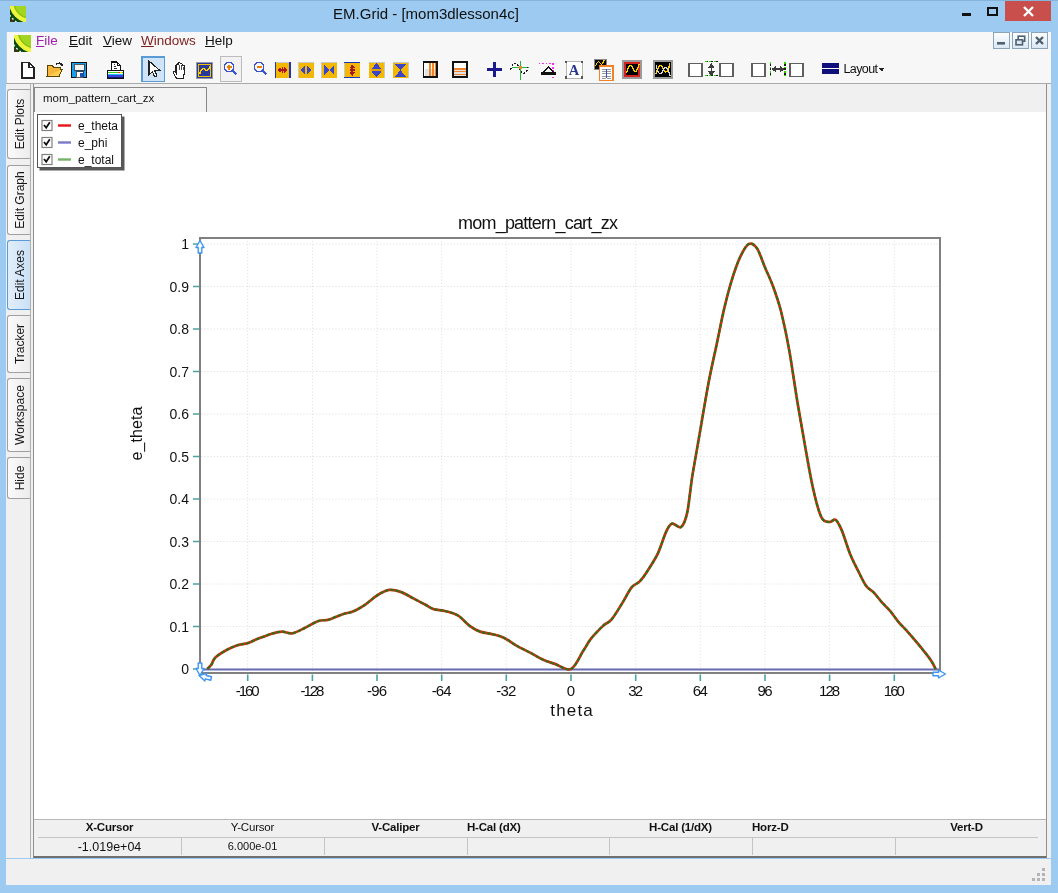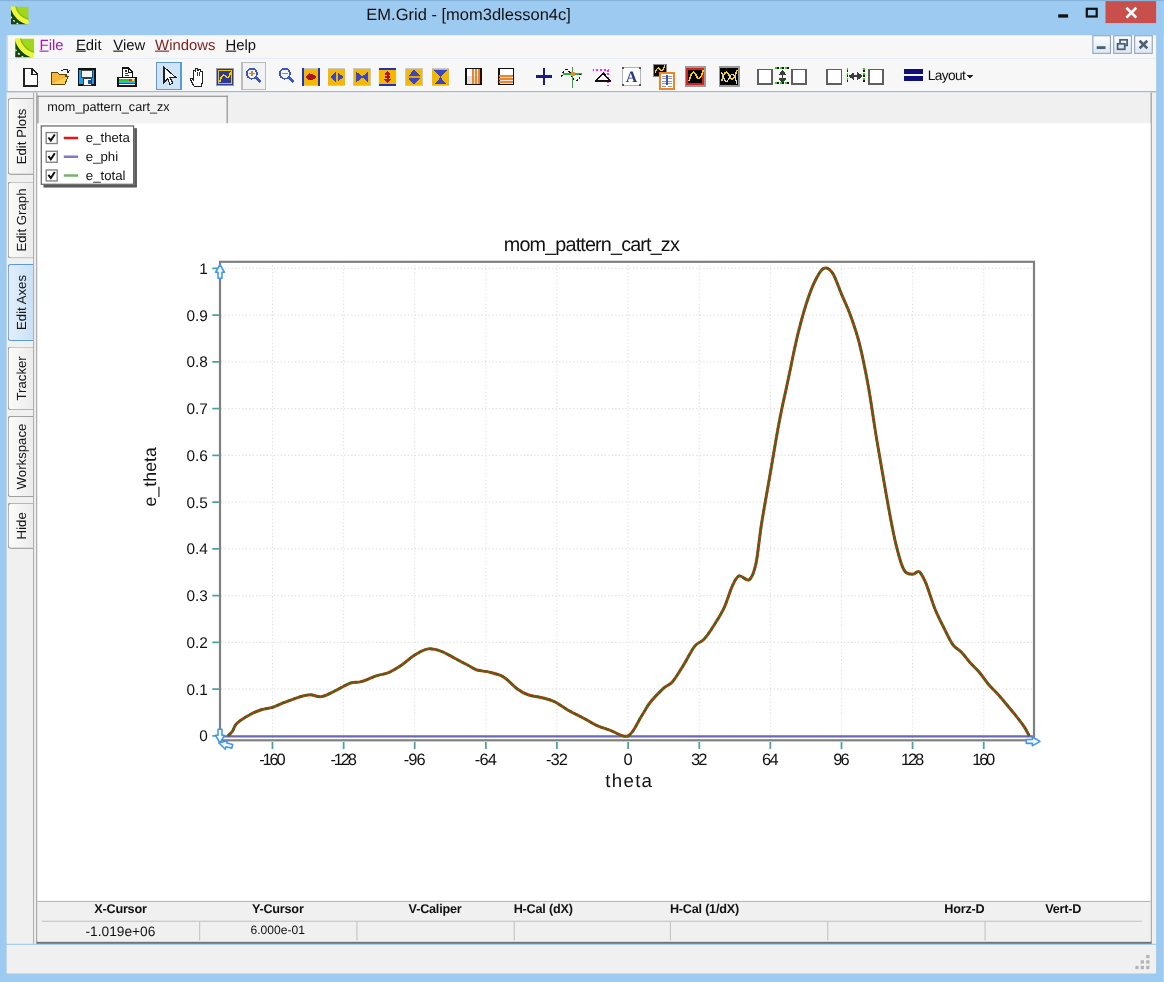--- a/index.html
+++ b/index.html
@@ -247,28 +247,28 @@
       <path d="M6,44 l2.2,2.8 l3.6,-5.5" stroke="#111" stroke-width="1.8" fill="none"></path>
 <path d="M20,10.5 h13" stroke="#e81416" stroke-width="2.4"></path>
 <path d="M20,27.5 h13" stroke="#7a7ac8" stroke-width="2.4"></path>
 <path d="M20,44.5 h13" stroke="#77b366" stroke-width="2.4"></path>
 <text x="40" y="14.5" font-size="12" fill="#111">e_theta</text>
 <text x="40" y="31.5" font-size="12" fill="#111">e_phi</text>
 <text x="40" y="48.5" font-size="12" fill="#111">e_total</text>
 </svg></div>
 <div class="abs" style="left:34px;top:819px;width:1012px;height:37px;background:#f0f0f0;border-top:1px solid #b8b8b8"></div>
 <div class="abs" style="left:38px;top:821px;width:143px;height:15px;font-size:11.5px;font-weight:bold;letter-spacing:-0.2px;color:#111;text-align:center">X-Cursor</div>
-<div class="abs" style="left:181px;top:821px;width:143px;height:15px;font-size:11.5px;font-weight:bold;letter-spacing:-0.2px;color:#111;text-align:center">Y-Cursor</div>
+<div class="abs" style="left:181px;top:821px;width:143px;height:15px;font-size:11.5px;font-weight:normal;letter-spacing:-0.2px;color:#111;text-align:center">Y-Cursor</div>
 <div class="abs" style="left:324px;top:821px;width:143px;height:15px;font-size:11.5px;font-weight:bold;letter-spacing:-0.2px;color:#111;text-align:center">V-Caliper</div>
 <div class="abs" style="left:467px;top:821px;width:143px;height:15px;font-size:11.5px;font-weight:bold;letter-spacing:-0.2px;color:#111;text-align:left">H-Cal (dX)</div>
-<div class="abs" style="left:609px;top:821px;width:143px;height:15px;font-size:11.5px;font-weight:bold;letter-spacing:-0.2px;color:#111;">H-Cal (1/dX)</div>
-<div class="abs" style="left:752px;top:821px;width:143px;height:15px;font-size:11.5px;font-weight:bold;letter-spacing:-0.2px;color:#111;text-align:right">Horz-D</div>
+<div class="abs" style="left:609px;top:821px;width:143px;height:15px;font-size:11.5px;font-weight:bold;letter-spacing:-0.2px;color:#111;text-align:center">H-Cal (1/dX)</div>
+<div class="abs" style="left:752px;top:821px;width:143px;height:15px;font-size:11.5px;font-weight:bold;letter-spacing:-0.2px;color:#111;text-align:left">Horz-D</div>
 <div class="abs" style="left:895px;top:821px;width:143px;height:15px;font-size:11.5px;font-weight:bold;letter-spacing:-0.2px;color:#111;text-align:center">Vert-D</div>
 <div class="abs" style="left:38px;top:837px;width:1000px;height:1px;background:#c4c4c4"></div>
-<div class="abs" style="left:38px;top:839.5px;width:143px;height:15px;font-size:12.5px;color:#111;text-align:center">-1.019e+06</div>
+<div class="abs" style="left:38px;top:839.5px;width:143px;height:15px;font-size:12.5px;color:#111;text-align:center">-1.019e+04</div>
 <div class="abs" style="left:181px;top:839.5px;width:143px;height:15px;font-size:11px;color:#111;text-align:center">6.000e-01</div>
 <div class="abs" style="left:324px;top:839.5px;width:143px;height:15px;font-size:12.5px;color:#111;text-align:center"></div>
 <div class="abs" style="left:467px;top:839.5px;width:143px;height:15px;font-size:12.5px;color:#111;text-align:center"></div>
 <div class="abs" style="left:609px;top:839.5px;width:143px;height:15px;font-size:12.5px;color:#111;text-align:center"></div>
 <div class="abs" style="left:752px;top:839.5px;width:143px;height:15px;font-size:12.5px;color:#111;text-align:center"></div>
 <div class="abs" style="left:895px;top:839.5px;width:143px;height:15px;font-size:12.5px;color:#111;text-align:center"></div>
 <div class="abs" style="left:181px;top:838px;width:1px;height:17px;background:#c4c4c4"></div>
 <div class="abs" style="left:324px;top:838px;width:1px;height:17px;background:#c4c4c4"></div>
 <div class="abs" style="left:467px;top:838px;width:1px;height:17px;background:#c4c4c4"></div>
 <div class="abs" style="left:609px;top:838px;width:1px;height:17px;background:#c4c4c4"></div>

